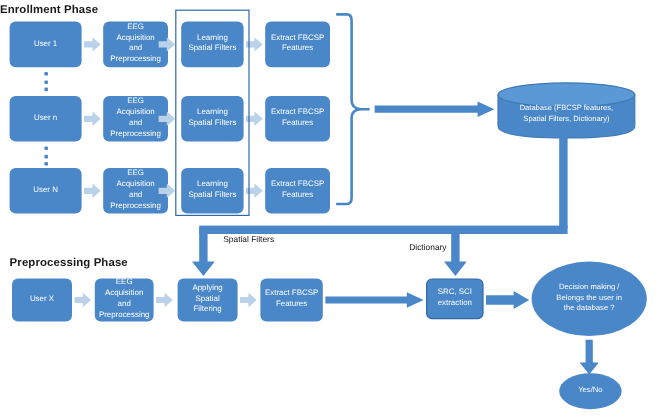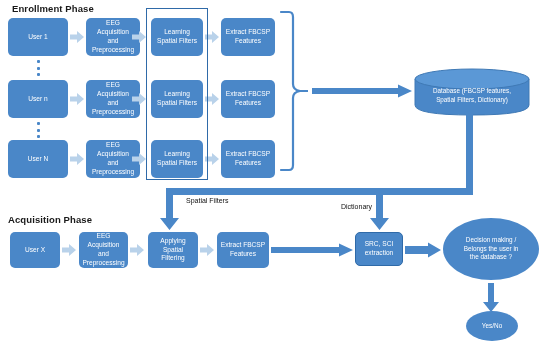--- a/index.html
+++ b/index.html
@@ -99,23 +99,23 @@
     width:100%;
     left:0;
   }
   .line{position:absolute;background:#4a87c8;}
 </style>
 </head>
 <body>
 
 <div id="canvas">
 
-  <div class="phase-label" style="left:12px;top:3px;">Enrollment Phase</div>
-
-  <div class="phase-label" style="left:8px;top:214px;">Acquisition Phase</div>
+  <div class="phase-label" style="left:0;top:3px;">Enrollment Phase</div>
+
+  <div class="phase-label" style="left:8px;top:214px;">Preprocessing Phase</div>
 
   <div class="node" style="left:8px;top:18px;width:60px;height:38px;">User 1</div>
 
   <div class="blockarrow" style="left:70px;top:31px;width:14px;height:12px;">
     <svg width="14" height="12" viewBox="0 0 14 12">
       <path d="M0 3.4 H7 V0 L14 6 L7 12 V8.6 H0 Z" fill="#b9d2ea"></path>
     </svg>
   </div>
 
   <div class="node" style="left:86px;top:18px;width:54px;height:38px;">EEG

